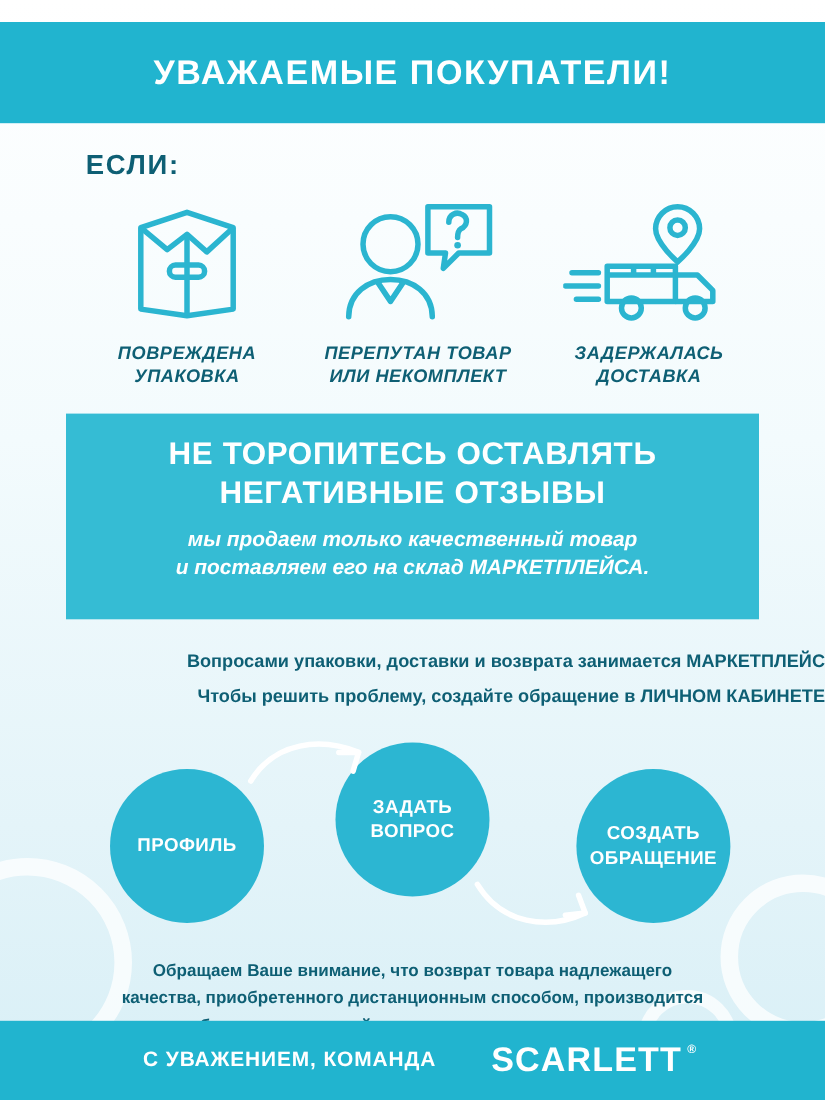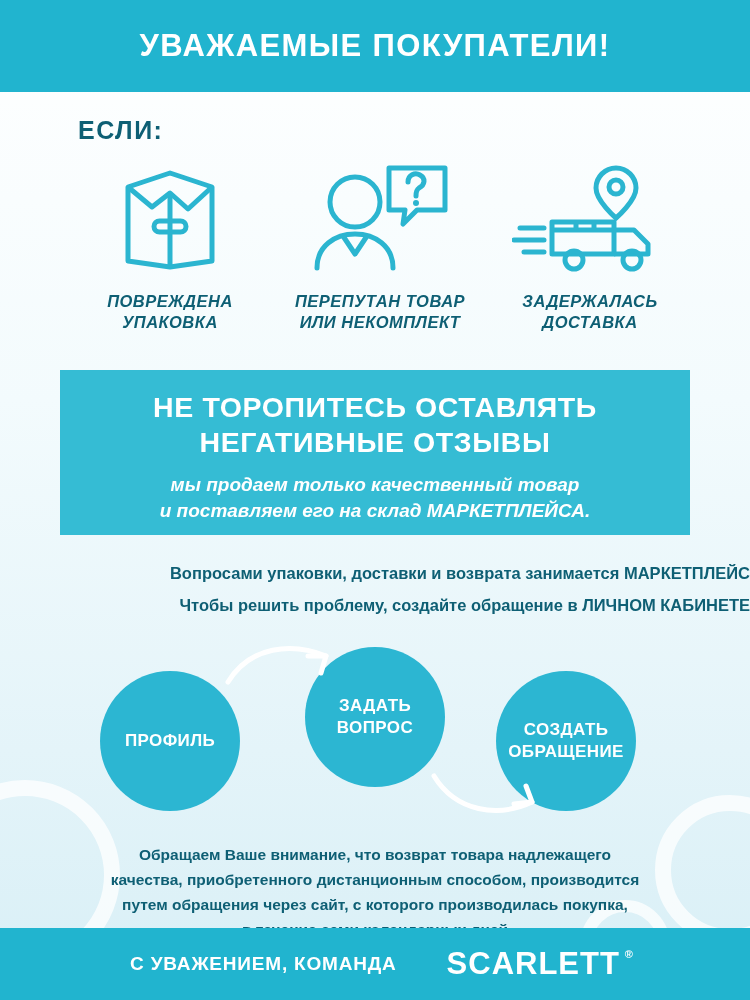--- a/index.html
+++ b/index.html
@@ -29,20 +29,21 @@
 
   
   .header {
     position: relative;
     height: 92px;
     background: #21b4cf;
     display: flex;
     align-items: center;
     justify-content: center;
     z-index: 3;
+    margin-top: 20px;
   }
   .header h1 {
     color: #ffffff;
     font-size: 31px;
     font-weight: bold;
     letter-spacing: 1.4px;
     text-align: center;
   }
 
   
@@ -81,23 +82,23 @@
     font-size: 16.5px;
     font-weight: bold;
     line-height: 1.25;
     letter-spacing: .5px;
   }
 
   
   .banner {
     position: relative;
     z-index: 3;
-    margin: 38px 60px 0 60px;
+    margin: 24px 60px 0 60px;
     background: #35bcd4;
-    padding: 20px 18px 12px 18px;
+    padding: 20px 18px 34px 18px;
     text-align: center;
   }
   .banner h2 {
     color: #ffffff;
     font-size: 28.5px;
     font-weight: bold;
     line-height: 1.23;
     letter-spacing: .6px;
   }
   .banner p {
@@ -141,21 +142,21 @@
     align-items: center;
     justify-content: center;
     text-align: center;
     font-size: 17px;
     font-weight: bold;
     line-height: 1.25;
     letter-spacing: .4px;
   }
   .circle.c1 { left: 100px; top: 35px; }
   .circle.c2 { left: 305px; top: 11px; }
-  .circle.c3 { left: 496px; top: 35px; }
+  .circle.c3 { left: 524px; top: 35px; }
   .arrow-svg { position: absolute; z-index: 4; }
 
   
   .disclaimer {
     position: relative;
     z-index: 3;
     text-align: center;
     margin-top: 16px;
     padding: 0 60px;
   }

